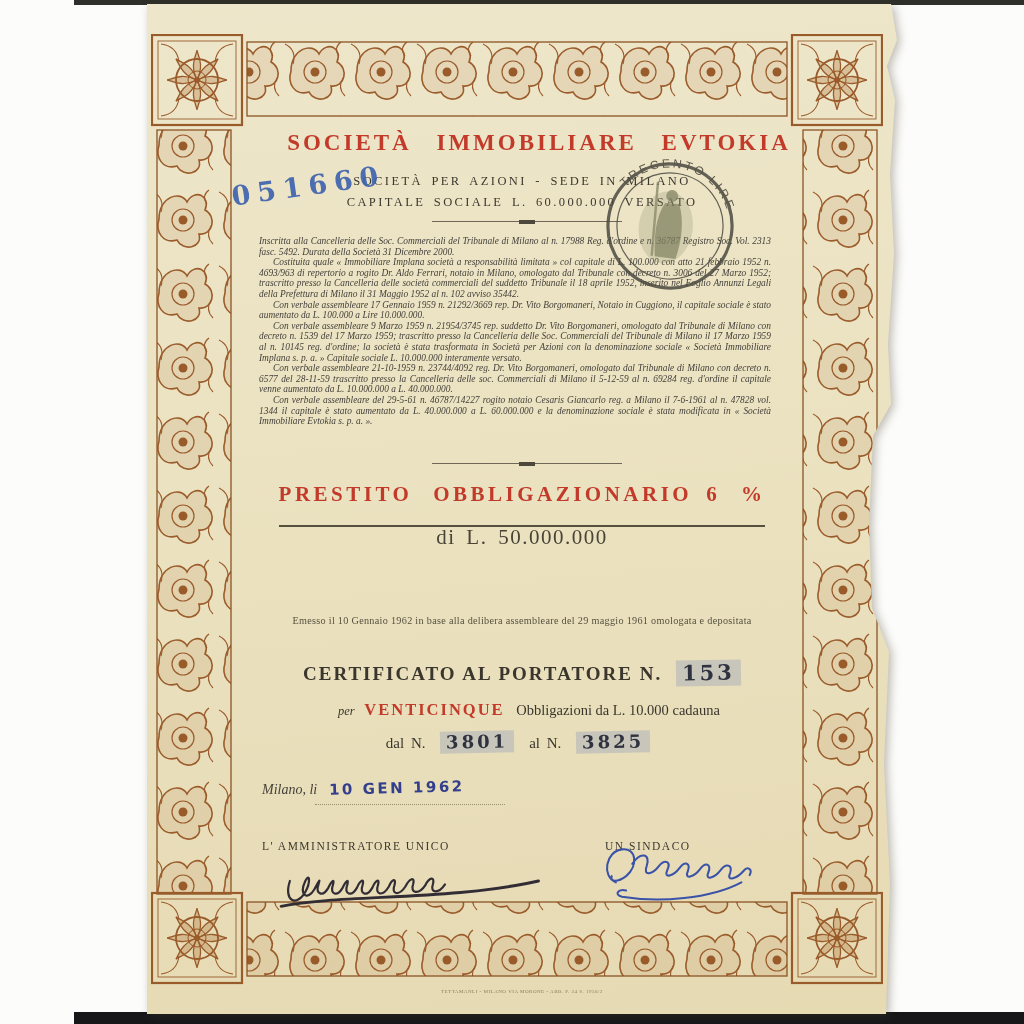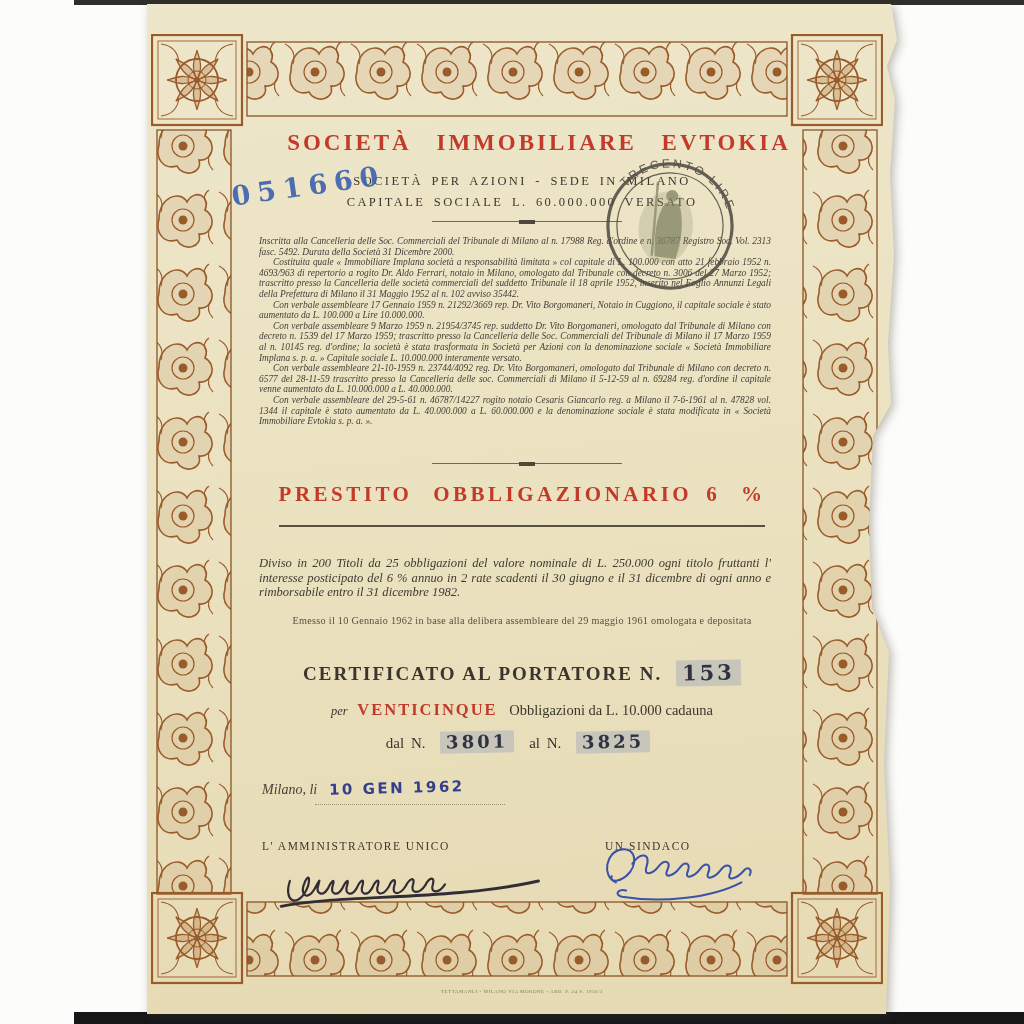--- a/index.html
+++ b/index.html
@@ -39,21 +39,21 @@
   .diviso{left:112px;top:552px;width:512px;font-size:12.6px;line-height:14.6px;font-style:italic;
           color:#3e3a32;text-align:justify;}
   .emesso{left:95px;top:611px;width:560px;font-size:10.2px;color:#56503e;letter-spacing:.3px;}
   
   .certline{left:95px;top:656px;width:560px;color:#3a362d;}
   .certlabel{font-size:19px;font-weight:bold;letter-spacing:2px;}
   .patch{display:inline-block;font-family:"DejaVu Serif",serif;font-weight:bold;background:#c8c5ba;
          color:#2f3340;padding:0 6px 1px 6px;letter-spacing:3px;transform:rotate(-1deg);}
   .patch.big{font-size:21px;margin-left:10px;}
   .patch.mid{font-size:18px;margin:0 8px;}
-  .perline{left:95px;top:696px;width:560px;color:#3a362d;font-size:14.5px;}
+  .perline{left:102px;top:696px;width:560px;color:#3a362d;font-size:14.5px;}
   .perline .per{font-size:12.5px;font-style:italic;margin-right:6px;}
   .perline .qty{font-size:16.5px;font-weight:bold;color:#c23b2a;letter-spacing:2px;margin-right:8px;}
   .dalline{left:95px;top:727px;width:560px;font-size:15px;color:#3a362d;word-spacing:3px;}
   
   .milano{left:115px;top:778px;font-size:14px;font-style:italic;color:#46423a;z-index:2;}
   .dateline{left:168px;top:800px;width:190px;border-bottom:1px dotted #9a8f6e;z-index:2;}
   .datestamp{left:182px;top:775px;font-family:"DejaVu Sans",sans-serif;font-weight:bold;font-size:15px;
              letter-spacing:2.5px;color:#333f8d;transform:rotate(-1.5deg);z-index:3;}
   .sigtitle{font-size:11.5px;letter-spacing:1.5px;color:#3c382e;z-index:2;}
   .printer{left:95px;top:985px;width:560px;font-size:5px;color:#8a7b58;letter-spacing:.5px;}
@@ -147,21 +147,21 @@
       <p>Con verbale assembleare 17 Gennaio 1959 n. 21292/3669 rep. Dr. Vito Borgomaneri, Notaio in Cuggiono, il capitale sociale è stato aumentato da L. 100.000 a Lire 10.000.000.</p>
       <p>Con verbale assembleare 9 Marzo 1959 n. 21954/3745 rep. suddetto Dr. Vito Borgomaneri, omologato dal Tribunale di Milano con decreto n. 1539 del 17 Marzo 1959; trascritto presso la Cancelleria delle Soc. Commerciali del Tribunale di Milano il 17 Marzo 1959 al n. 10145 reg. d'ordine; la società è stata trasformata in Società per Azioni con la denominazione sociale « Società Immobiliare Implana s. p. a. » Capitale sociale L. 10.000.000 interamente versato.</p>
       <p>Con verbale assembleare 21-10-1959 n. 23744/4092 reg. Dr. Vito Borgomaneri, omologato dal Tribunale di Milano con decreto n. 6577 del 28-11-59 trascritto presso la Cancelleria delle soc. Commerciali di Milano il 5-12-59 al n. 69284 reg. d'ordine il capitale venne aumentato da L. 10.000.000 a L. 40.000.000.</p>
       <p>Con verbale assembleare del 29-5-61 n. 46787/14227 rogito notaio Cesaris Giancarlo reg. a Milano il 7-6-1961 al n. 47828 vol. 1344 il capitale è stato aumentato da L. 40.000.000 a L. 60.000.000 e la denominazione sociale è stata modificata in « Società Immobiliare Evtokia s. p. a. ».</p>
     </div>
     <div class="abs divider" style="left:285px;top:459px;width:190px;"></div>
 
     <div class="abs prestito center">
       <span class="u"><span>PRESTITO OBBLIGAZIONARIO</span><span class="rate">6 %</span></span>
     </div>
-    <div class="abs diviso">Diviso in 200 Titoli da 25 obbligazioni del valore nominale di L. 250.000 ogni titolo fruttanti l' interesse posticipato del 6 % annuo in 2 rate scadenti il 30 giugno e il 31 dicembre di ogni anno e rimborsabile entro il 31 dicembre 1982.</div>
+    <div class="abs amount center">di L. 50.000.000</div>
     <div class="abs emesso center">Emesso il 10 Gennaio 1962 in base alla delibera assembleare del 29 maggio 1961 omologata e depositata</div>
 
     <div class="abs certline center">
       <span class="certlabel">CERTIFICATO AL PORTATORE N.</span>
       <span class="patch big">153</span>
     </div>
     <div class="abs perline center">
       <span class="per">per</span>
       <span class="qty">VENTICINQUE</span>
       <span>Obbligazioni da L. 10.000 cadauna</span>

